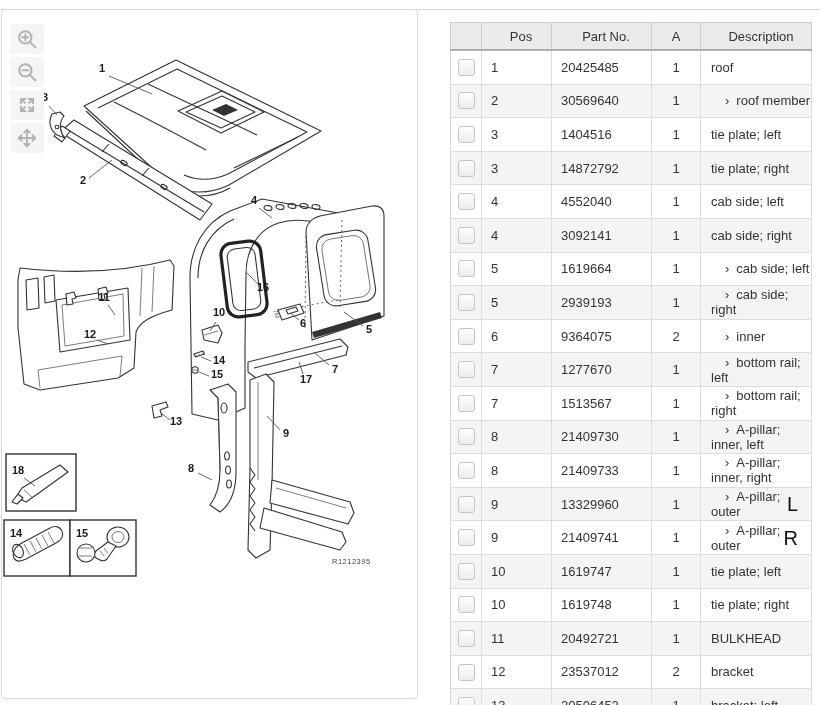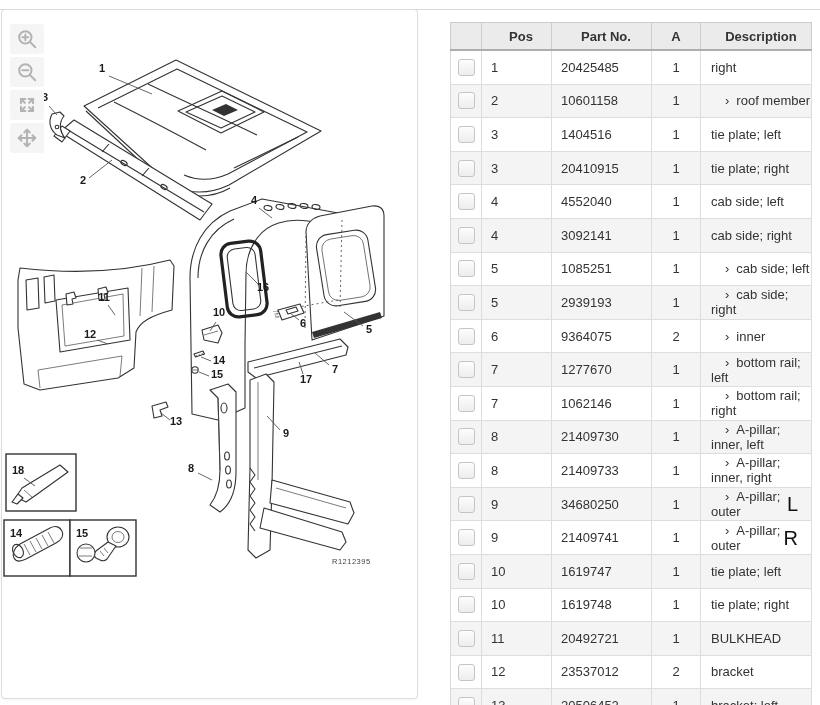--- a/index.html
+++ b/index.html
@@ -30,21 +30,21 @@
   .callout{font:600 11px "Liberation Sans",sans-serif;fill:#1a1a1a;text-anchor:middle;}
   .inset-label{font:600 11px "Liberation Sans",sans-serif;fill:#1a1a1a;text-anchor:start;}
   .leader{stroke:#555;stroke-width:.9;}
   .refcode{font:7.5px "Liberation Sans",sans-serif;fill:#444;letter-spacing:.5px;}
   .marking{font:6.5px "Liberation Sans",sans-serif;fill:#666;}
   .inset-box{fill:#fff;stroke:#333;stroke-width:1.4;}
   
   .table-wrap{position:absolute;left:450px;top:22px;width:362px;}
   table.parts{border-collapse:collapse;table-layout:fixed;width:362px;font-size:13px;}
   table.parts th{
-    background:#ebebeb;font-weight:bold;color:#333;height:26px;
+    background:#ebebeb;font-weight:normal;color:#333;height:26px;
     border:1px solid #ccc;border-bottom:2px solid #adadad;padding:0;
   }
   table.parts td{
     height:32.6px;border:1px solid #ddd;border-left:1px solid #d8d8d8;
     padding:0;vertical-align:middle;background:#fff;
   }
   tr.striped td{background:#f4f4f4;}
   .c-check{width:30px;text-align:center;}
   .c-pos{width:60px;}
   .c-part{width:90px;}
@@ -286,29 +286,29 @@
     </thead>
     <tbody>
         <tr>
     <td class="c-check">
       <span class="checkbox"></span>
     </td>
     <td class="c-pos">1</td>
     <td class="c-part">20425485</td>
     <td class="c-a">1</td>
     <td class="c-desc">
-      <span>right</span>
+      <span>roof</span>
     </td>
   </tr>
         <tr class="striped">
     <td class="c-check">
       <span class="checkbox"></span>
     </td>
     <td class="c-pos">2</td>
-    <td class="c-part">10601158</td>
+    <td class="c-part">30569640</td>
     <td class="c-a">1</td>
     <td class="c-desc">
       <span class="sub">›</span><span>roof member</span>
     </td>
   </tr>
         <tr>
     <td class="c-check">
       <span class="checkbox"></span>
     </td>
     <td class="c-pos">3</td>
@@ -316,21 +316,21 @@
     <td class="c-a">1</td>
     <td class="c-desc">
       <span>tie plate; left</span>
     </td>
   </tr>
         <tr class="striped">
     <td class="c-check">
       <span class="checkbox"></span>
     </td>
     <td class="c-pos">3</td>
-    <td class="c-part">20410915</td>
+    <td class="c-part">14872792</td>
     <td class="c-a">1</td>
     <td class="c-desc">
       <span>tie plate; right</span>
     </td>
   </tr>
         <tr>
     <td class="c-check">
       <span class="checkbox"></span>
     </td>
     <td class="c-pos">4</td>
@@ -349,21 +349,21 @@
     <td class="c-a">1</td>
     <td class="c-desc">
       <span>cab side; right</span>
     </td>
   </tr>
         <tr>
     <td class="c-check">
       <span class="checkbox"></span>
     </td>
     <td class="c-pos">5</td>
-    <td class="c-part">1085251</td>
+    <td class="c-part">1619664</td>
     <td class="c-a">1</td>
     <td class="c-desc">
       <span class="sub">›</span><span>cab side; left</span>
     </td>
   </tr>
         <tr class="striped">
     <td class="c-check">
       <span class="checkbox"></span>
     </td>
     <td class="c-pos">5</td>
@@ -393,21 +393,21 @@
     <td class="c-a">1</td>
     <td class="c-desc">
       <span class="sub">›</span><span>bottom rail; left</span>
     </td>
   </tr>
         <tr>
     <td class="c-check">
       <span class="checkbox"></span>
     </td>
     <td class="c-pos">7</td>
-    <td class="c-part">1062146</td>
+    <td class="c-part">1513567</td>
     <td class="c-a">1</td>
     <td class="c-desc">
       <span class="sub">›</span><span>bottom rail; right</span>
     </td>
   </tr>
         <tr class="striped">
     <td class="c-check">
       <span class="checkbox"></span>
     </td>
     <td class="c-pos">8</td>
@@ -426,21 +426,21 @@
     <td class="c-a">1</td>
     <td class="c-desc">
       <span class="sub">›</span><span>A-pillar; inner, right</span>
     </td>
   </tr>
         <tr class="striped">
     <td class="c-check">
       <span class="checkbox"></span>
     </td>
     <td class="c-pos">9</td>
-    <td class="c-part">34680250</td>
+    <td class="c-part">13329960</td>
     <td class="c-a">1</td>
     <td class="c-desc">
       <span class="sub">›</span><span>A-pillar; outer</span><span class="lr">L</span>
     </td>
   </tr>
         <tr>
     <td class="c-check">
       <span class="checkbox"></span>
     </td>
     <td class="c-pos">9</td>

